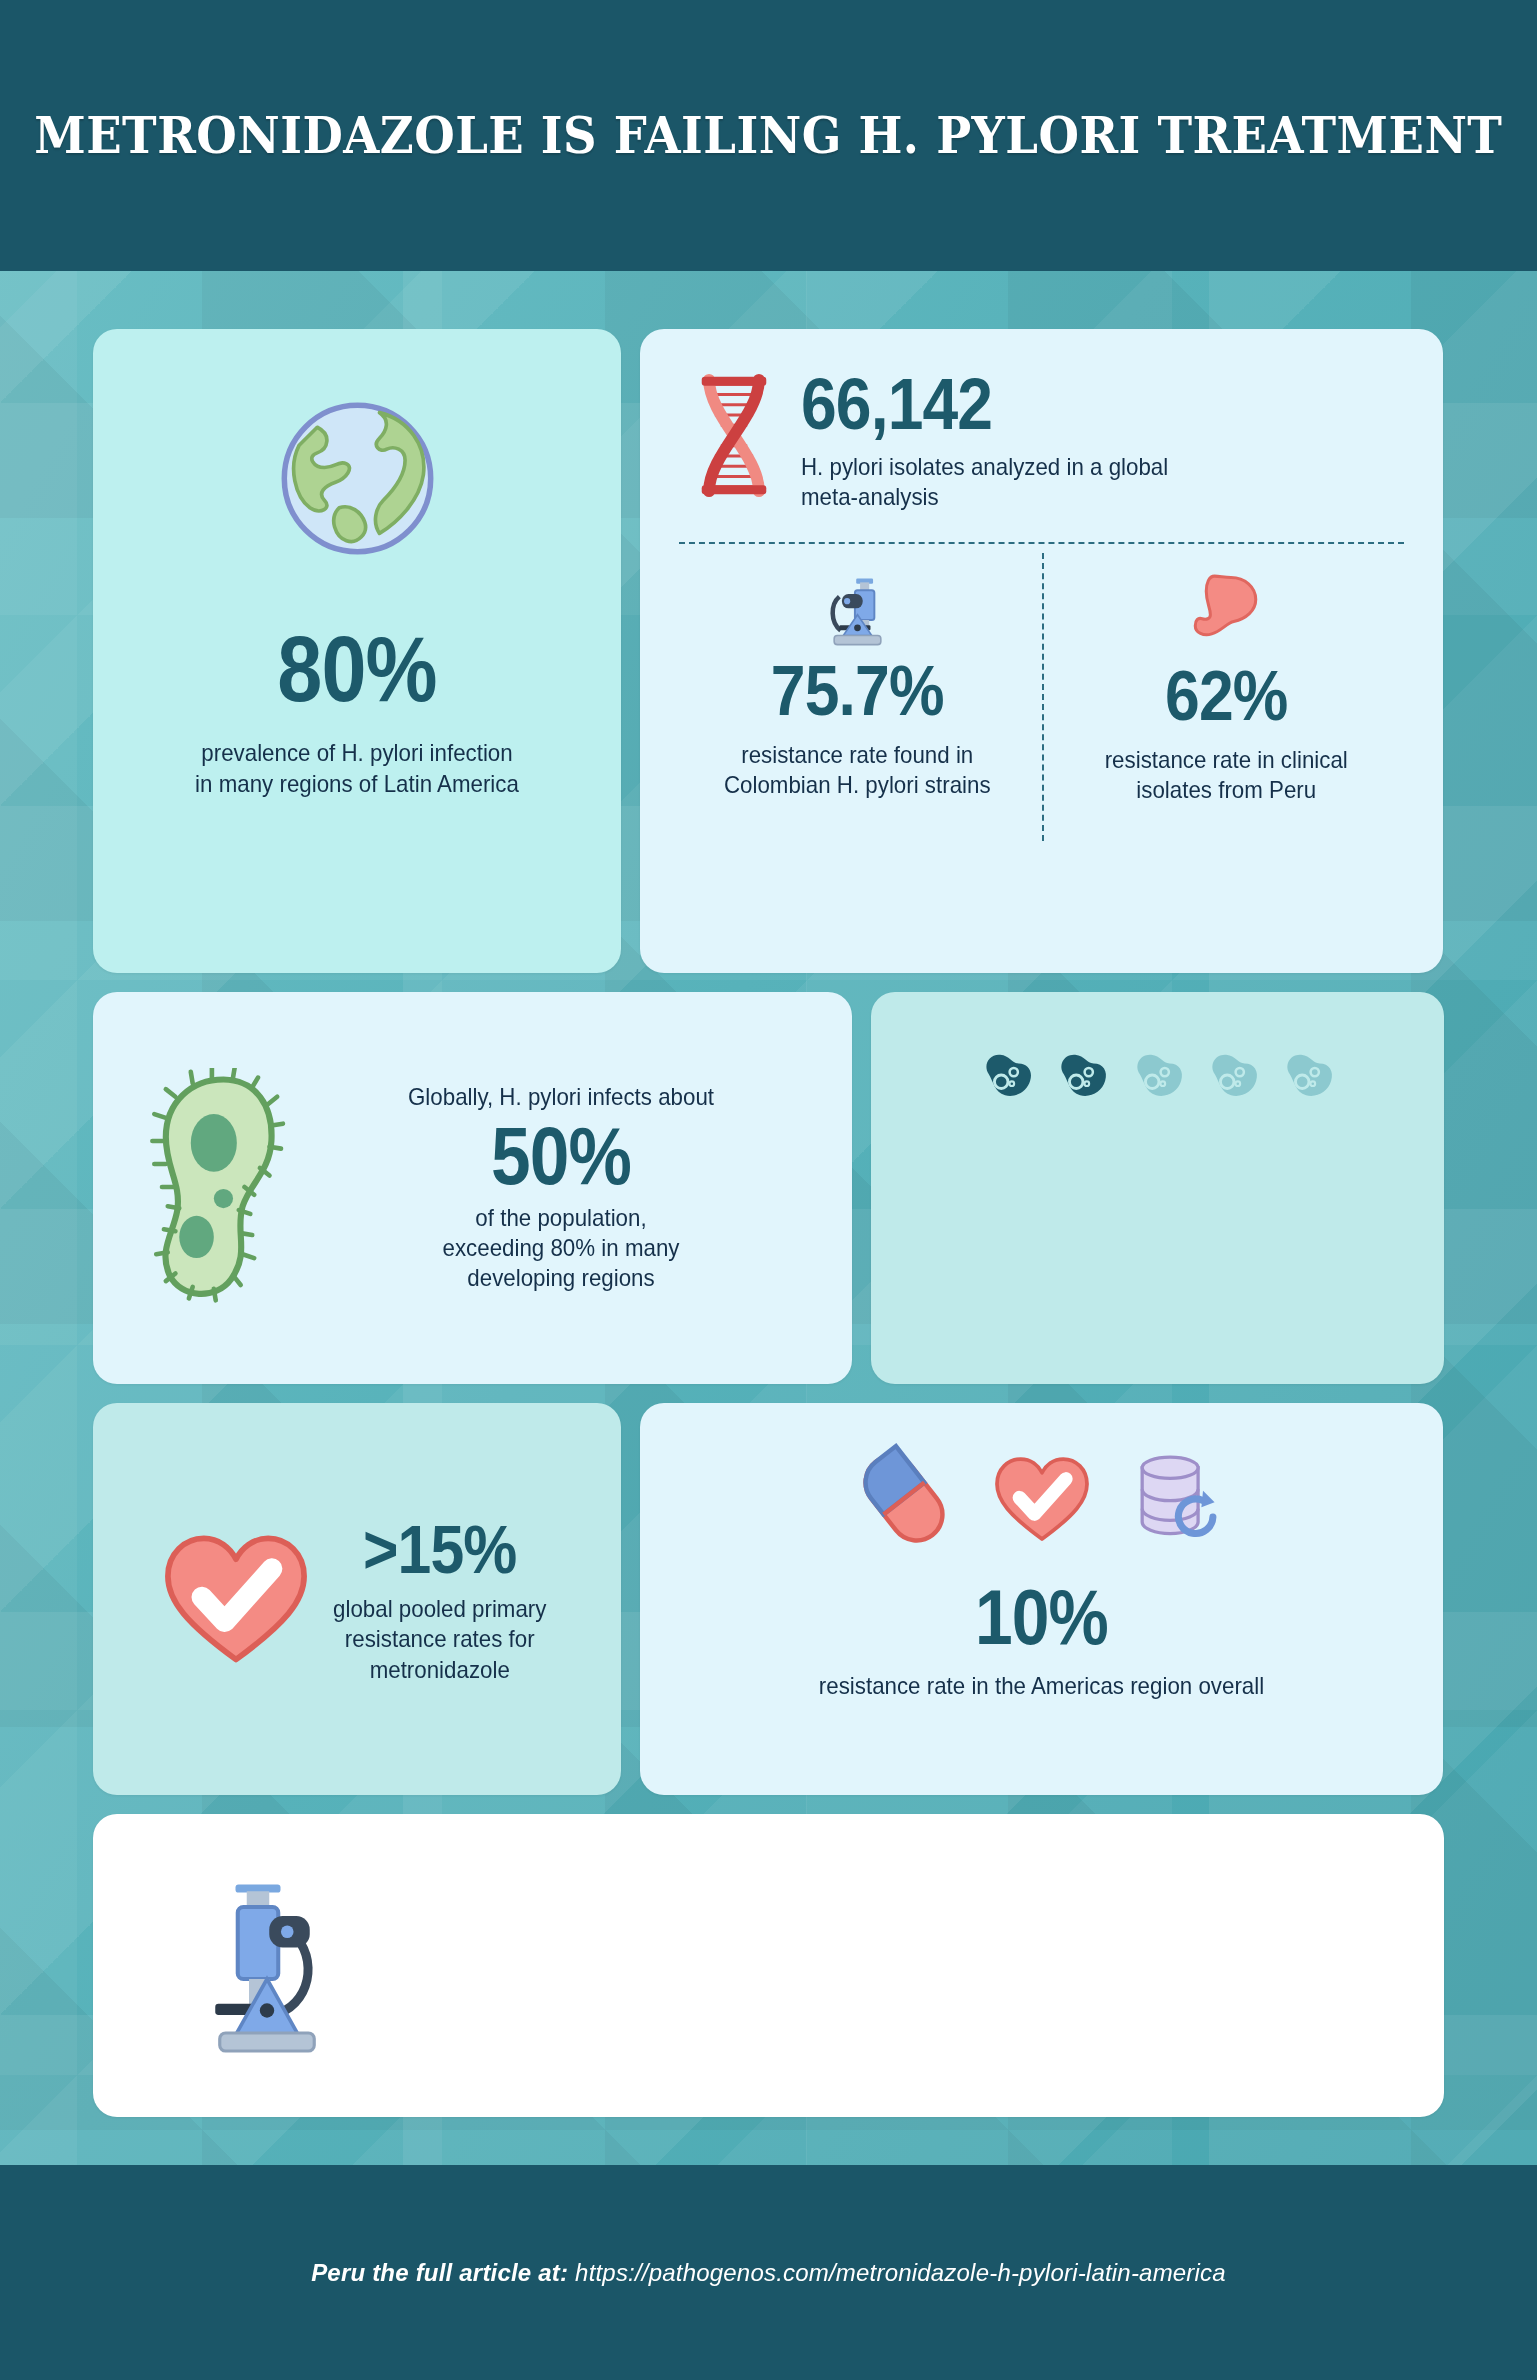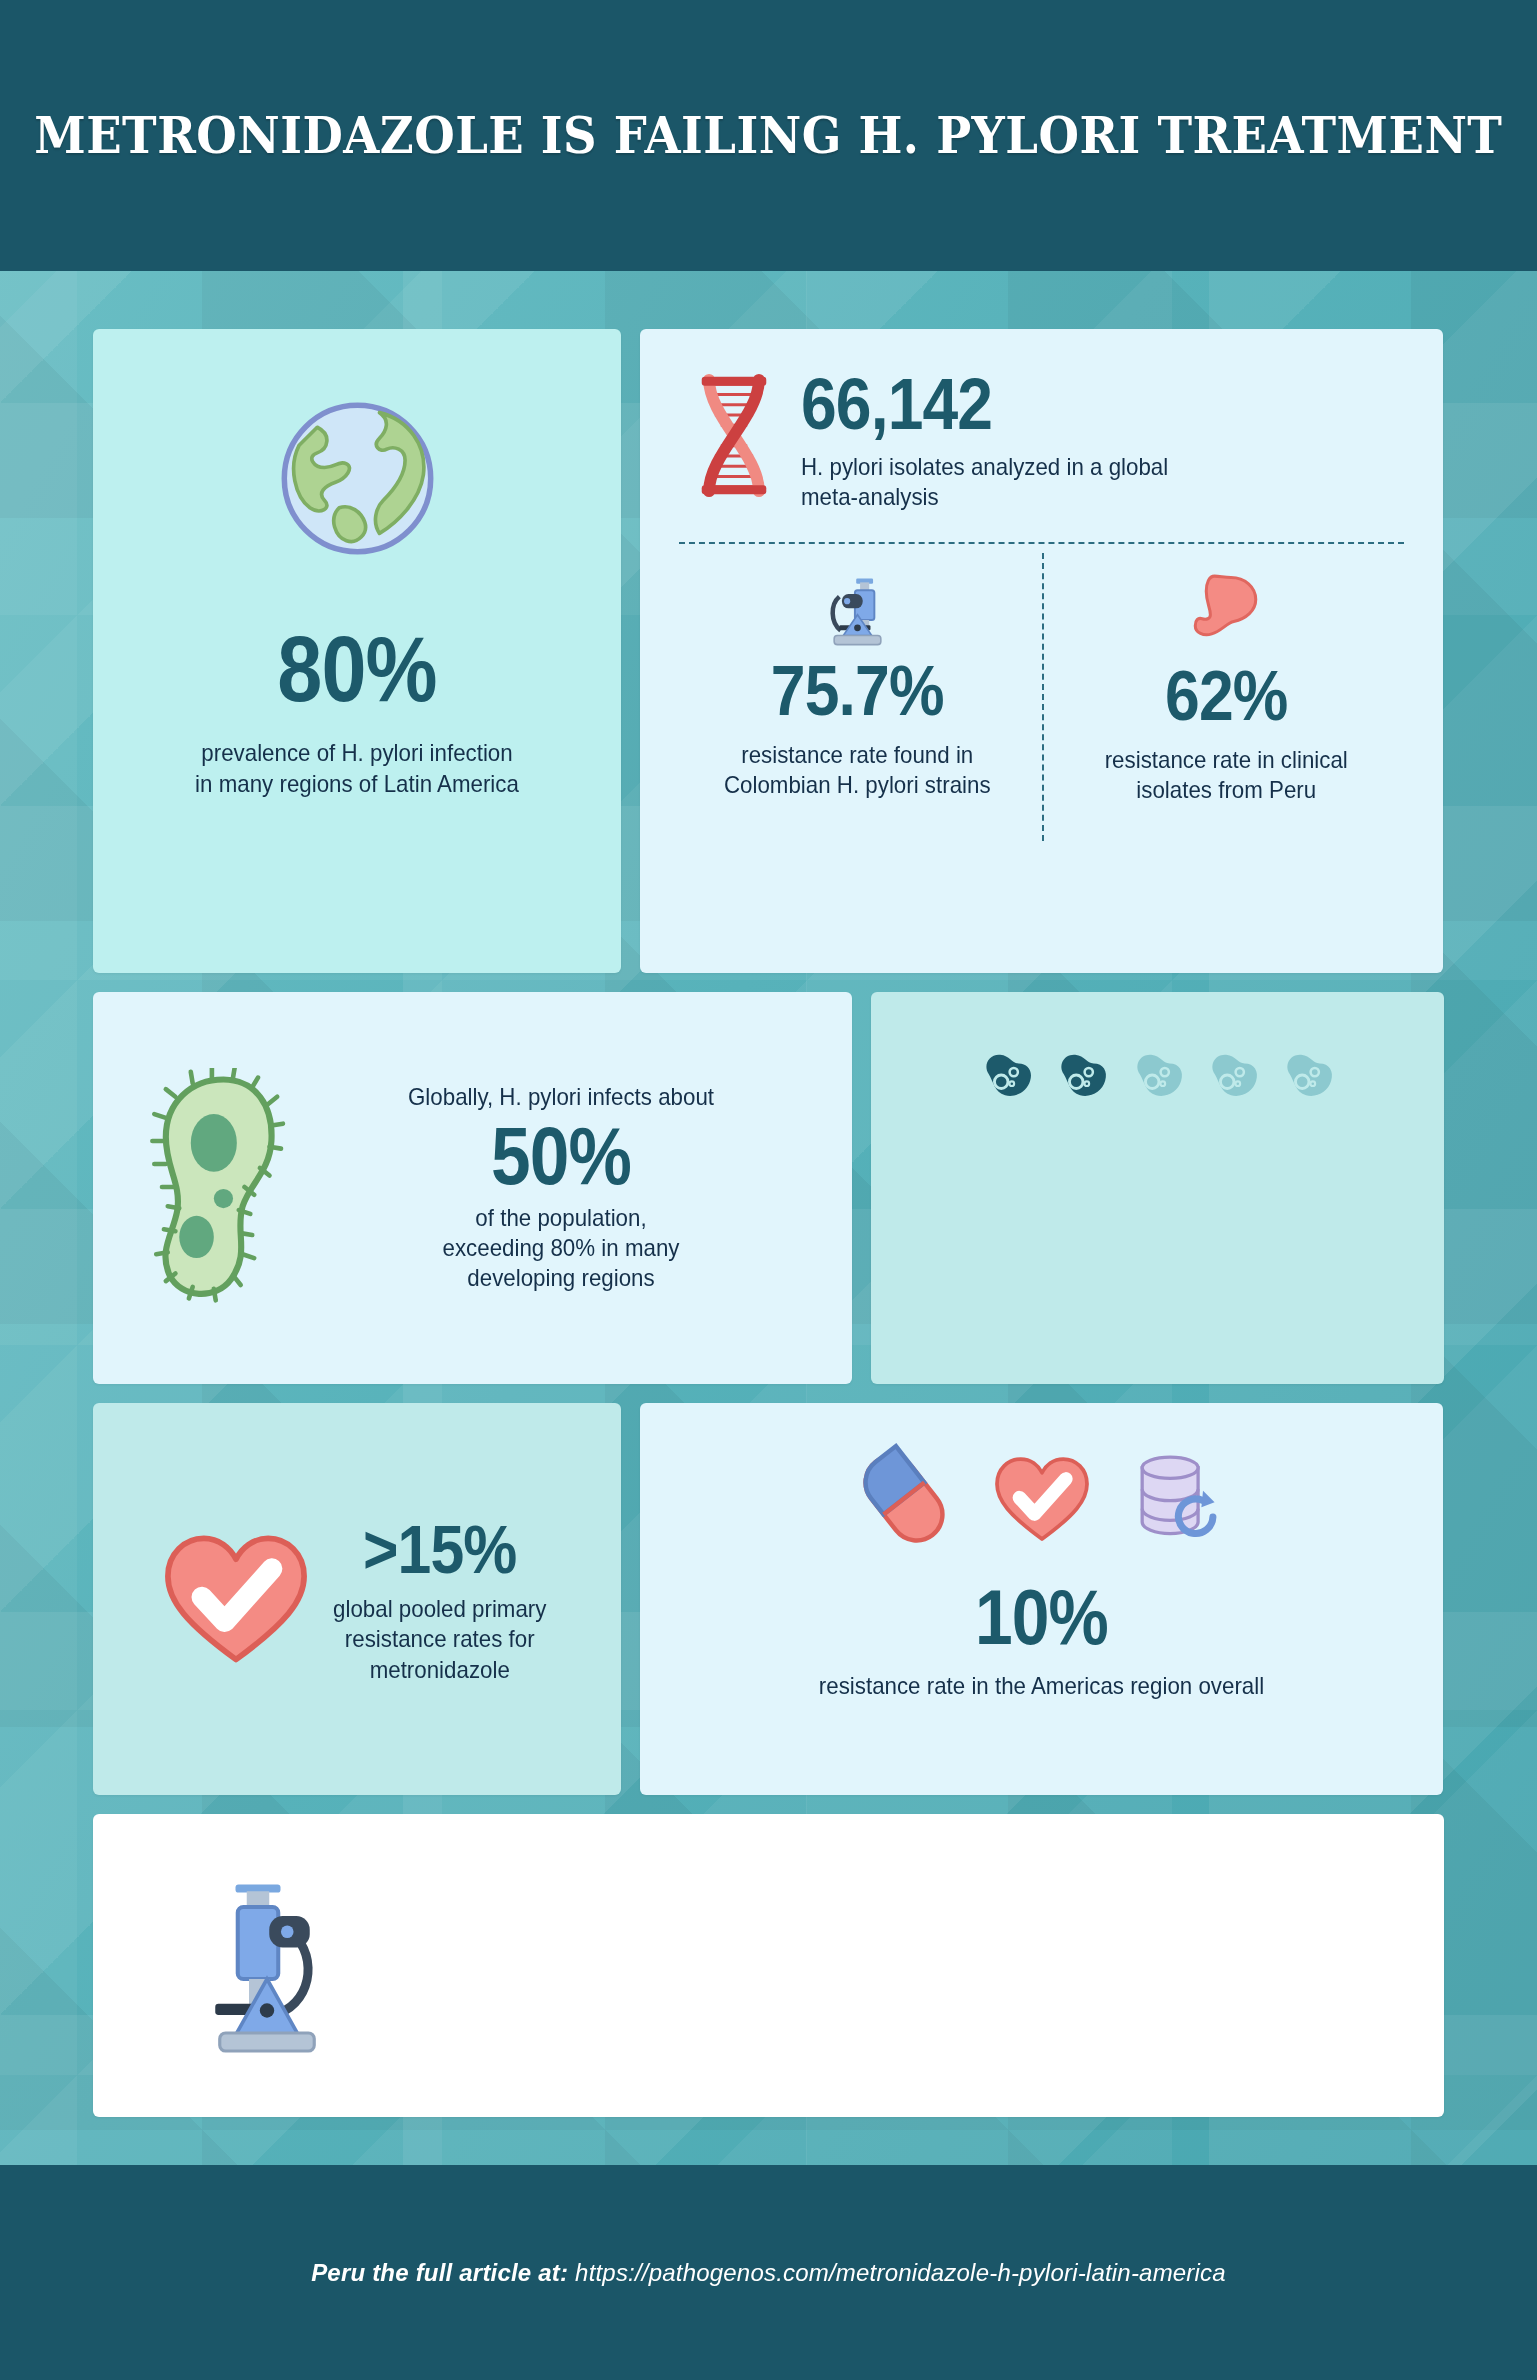--- a/index.html
+++ b/index.html
@@ -79,21 +79,21 @@
   .content {
     position: absolute;
     left: 93px;
     top: 329px;
     width: 1351px;
     z-index: 3;
   }
   .row { display: flex; gap: 19px; margin-bottom: 19px; }
 
   .card {
-    border-radius: 6px;
+    border-radius: 24px;
     position: relative;
     box-shadow: 0 1px 2.9px rgba(0,0,0,.06);
   }
   .card.mint   { background: #bdf0ef; }
   .card.ice    { background: #e1f5fc; }
   .card.mint2  { background: #bfeaea; }
   .card.white  { background: #ffffff; }
 
   .num {
     font-family: "Liberation Sans", sans-serif;

